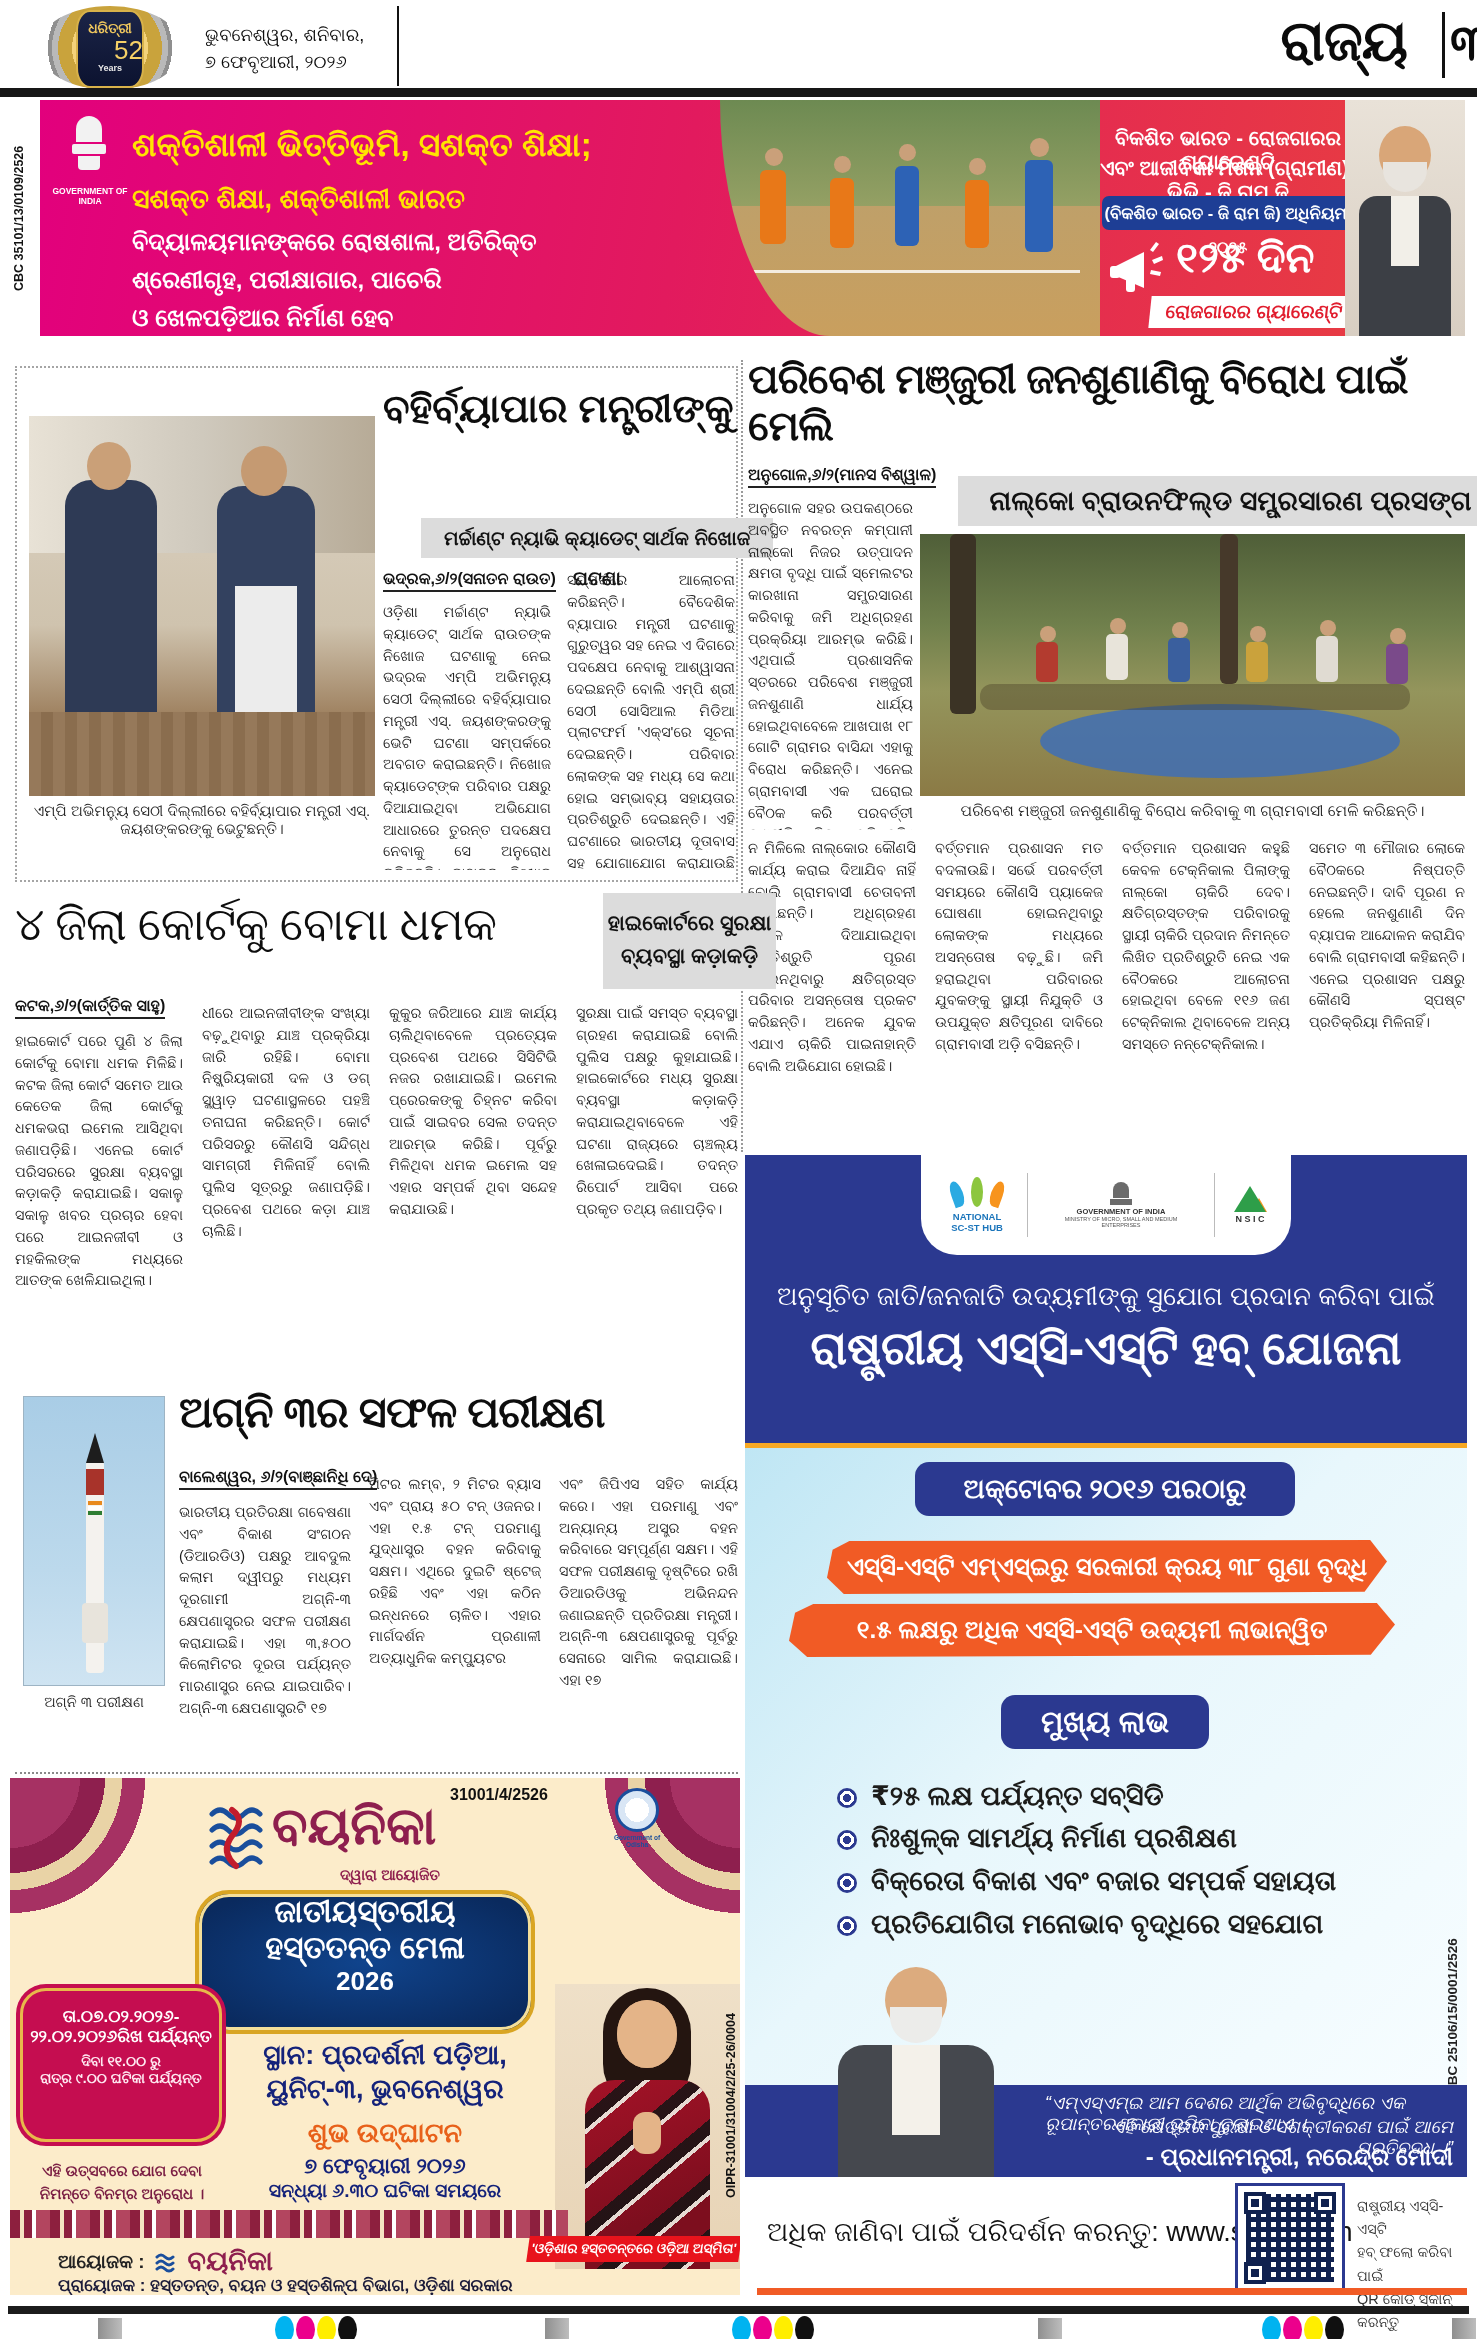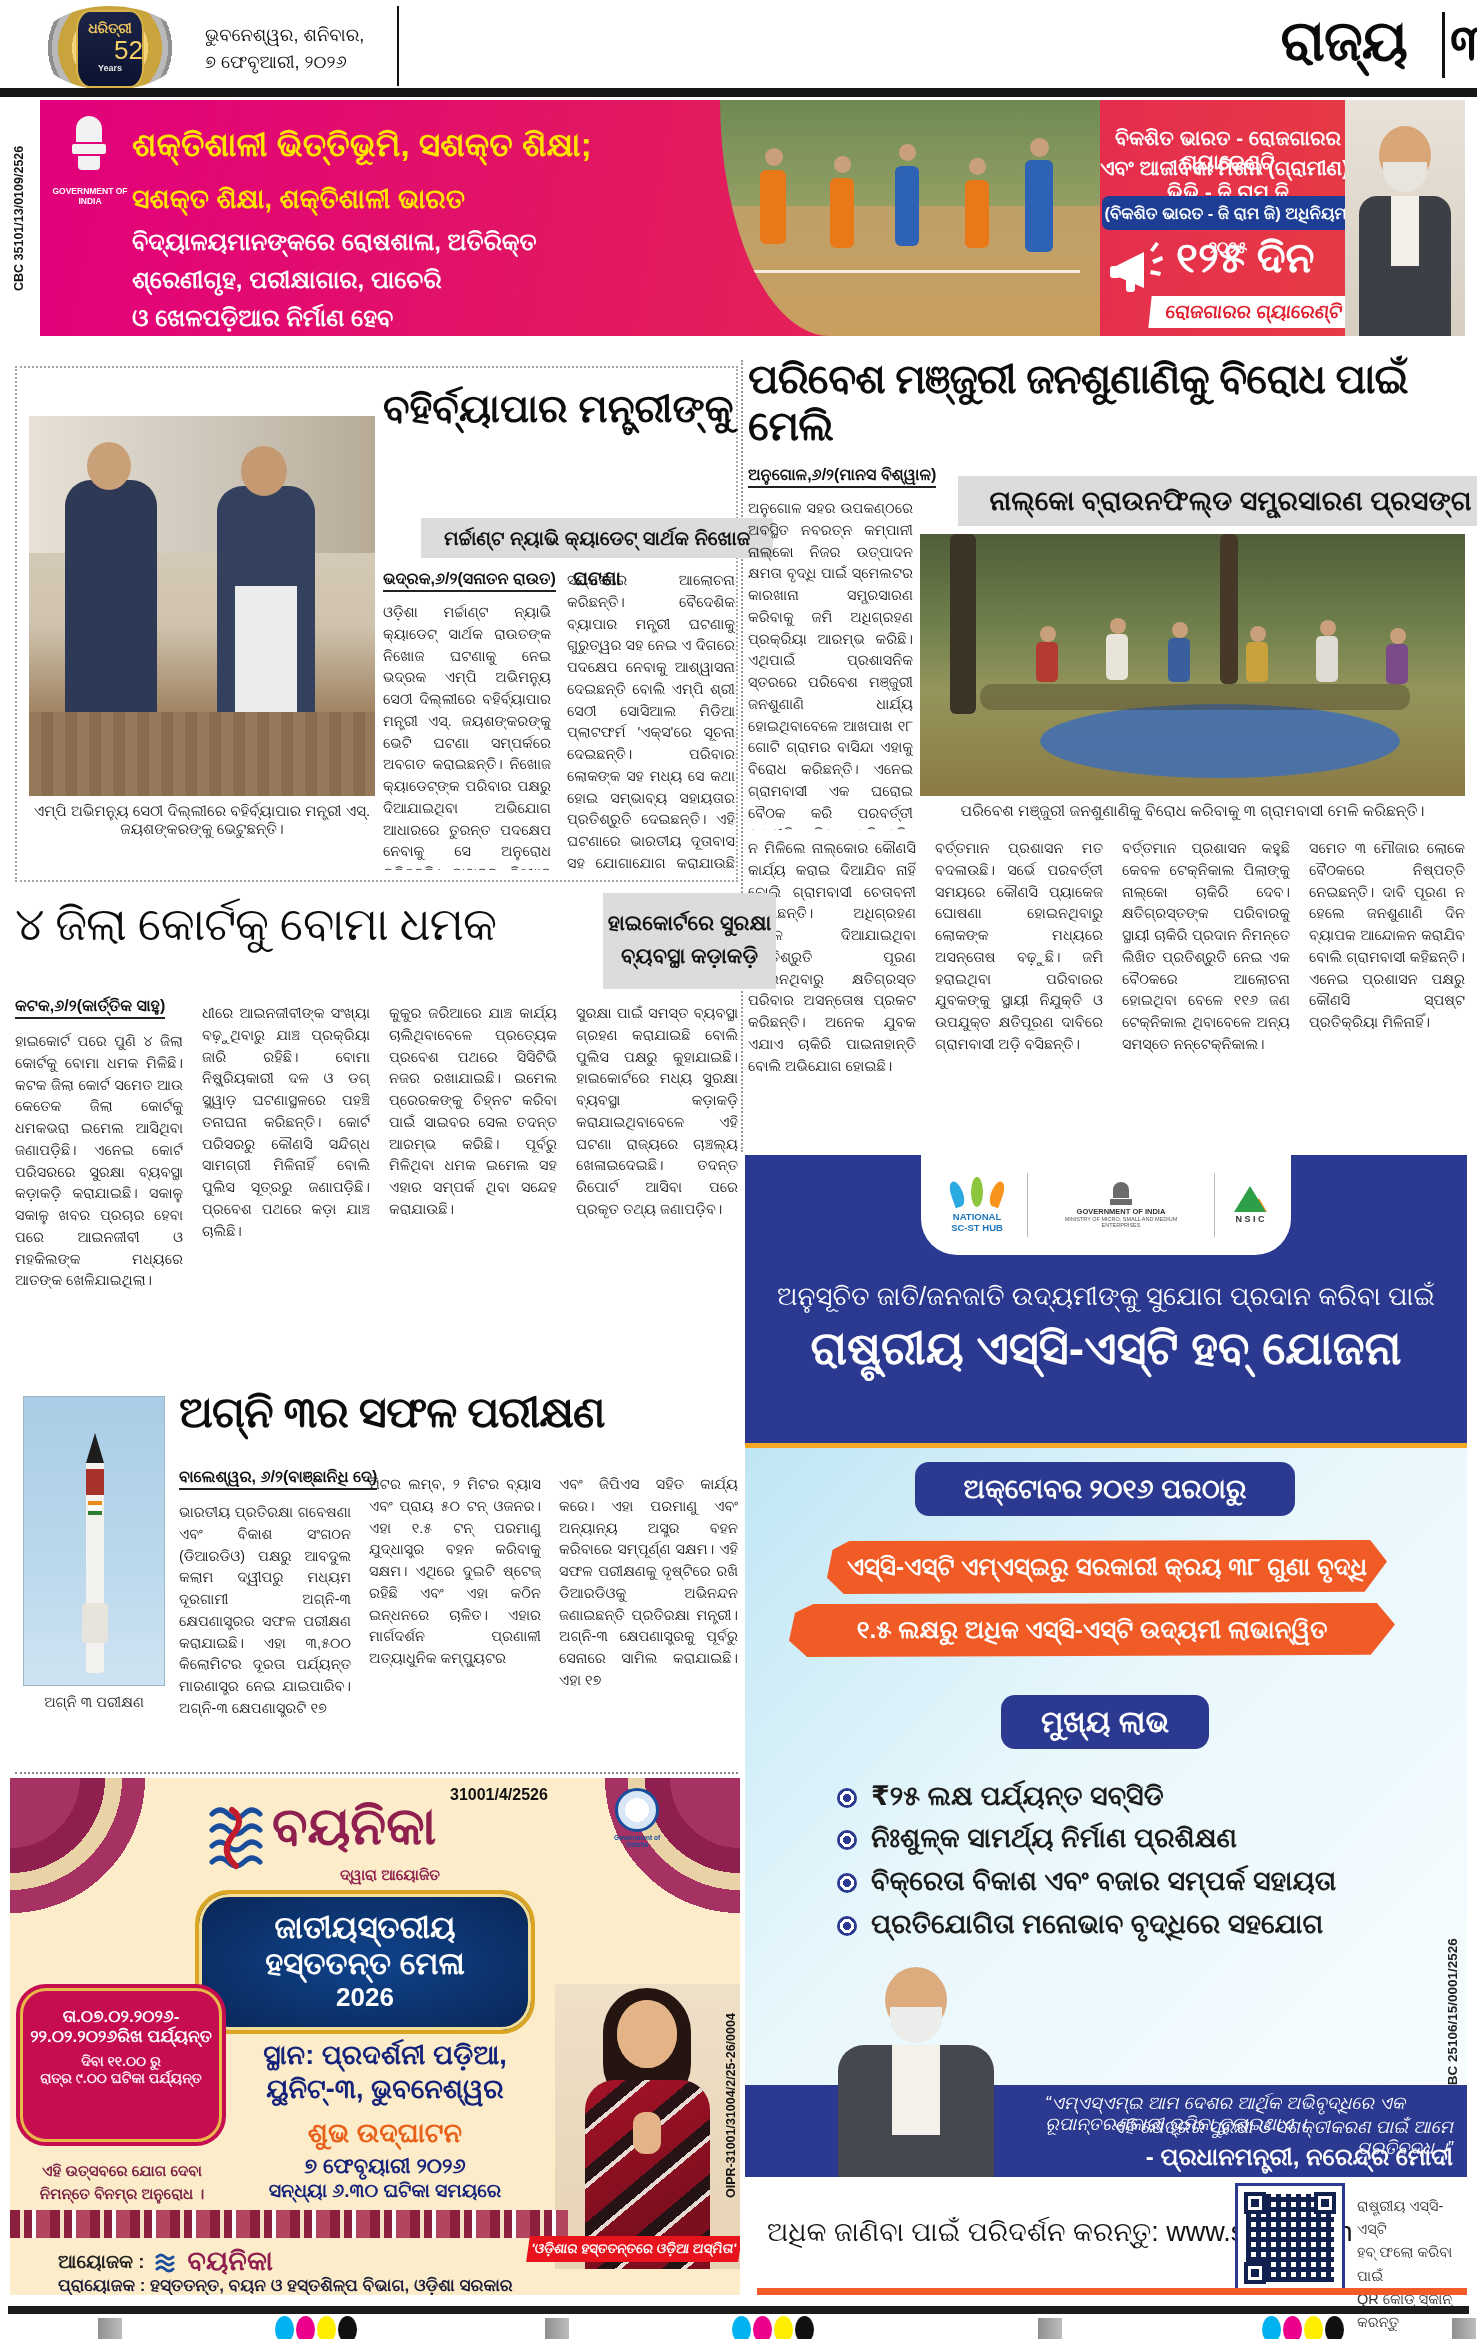--- a/index.html
+++ b/index.html
@@ -211,21 +211,21 @@
             <path d="M6 12 q8 -8 16 0 t16 0 t16 0"></path>
             <path d="M6 28 q8 -8 16 0 t16 0 t16 0"></path>
             <path d="M6 44 q8 -8 16 0 t16 0 t16 0"></path>
             <path d="M6 60 q8 -8 16 0 t16 0 t16 0"></path>
           </g>
           <path d="M26 8 q14 10 0 26 q-12 16 4 30" fill="none" stroke="#c21c2c" stroke-width="6" stroke-linecap="round"></path>
         </svg>
     </div>
     <div class="abs" style="left:262px;top:18px;font-size:52px;font-weight:bold;color:#8e1f4e;">ବୟନିକା</div>
     <div class="abs" style="left:330px;top:88px;font-size:15px;font-weight:bold;color:#8e1f4e;">ଦ୍ୱାରା ଆୟୋଜିତ</div>
-    <div class="abs center" style="left:185px;top:112px;width:340px;height:144px;background:radial-gradient(ellipse at center,#10448d 0%,#0a2a5e 85%);border:4px solid #d9a523;border-radius:34px;box-shadow:0 0 0 3px #f4df9a inset;padding-top:16px;">
+    <div class="abs center" style="left:185px;top:112px;width:340px;height:144px;background:radial-gradient(ellipse at center,#10448d 0%,#0a2a5e 85%);border:4px solid #d9a523;border-radius:34px;box-shadow:0 0 0 3px #f4df9a inset;">
       <div style="font-size:31px;font-weight:bold;color:#fff;">ଜାତୀୟସ୍ତରୀୟ</div>
       <div style="font-size:31px;font-weight:bold;color:#fff;">ହସ୍ତତନ୍ତ ମେଳା</div>
       <div style="font-size:26px;font-weight:bold;color:#fff;">2026</div>
     </div>
 
     <div class="photo" style="left:545px;top:206px;width:185px;height:285px;background:linear-gradient(180deg,#efe0c8 0%,#e7d3b5 100%);">
       <div class="abs" style="left:48px;top:4px;width:88px;height:120px;border-radius:46px;background:#241510;"></div>
       <div class="figure-head" style="left:62px;top:16px;width:60px;height:68px;background:#e4b astounding88;"></div>
       <div class="figure-head" style="left:62px;top:16px;width:60px;height:68px;background:#e4b488;"></div>
       <div class="abs" style="left:30px;top:96px;width:125px;height:190px;background:linear-gradient(160deg,#a31227 0%,#7d0e1e 70%);border-radius:30px 30px 0 0;"></div>

